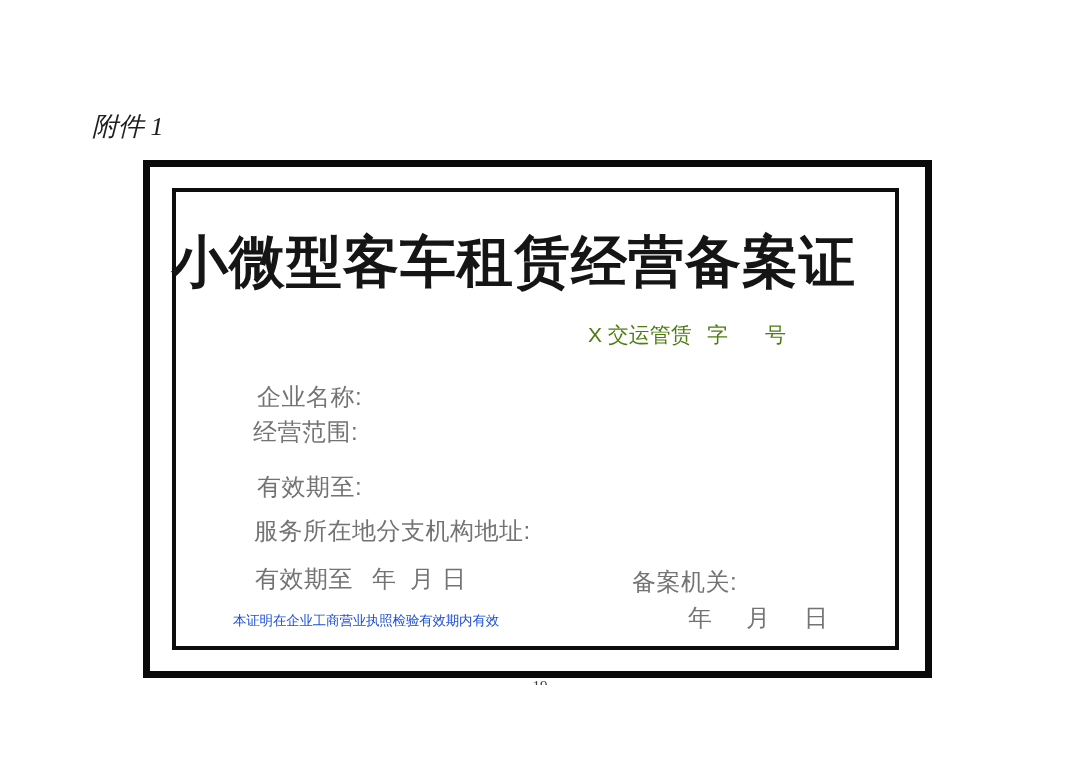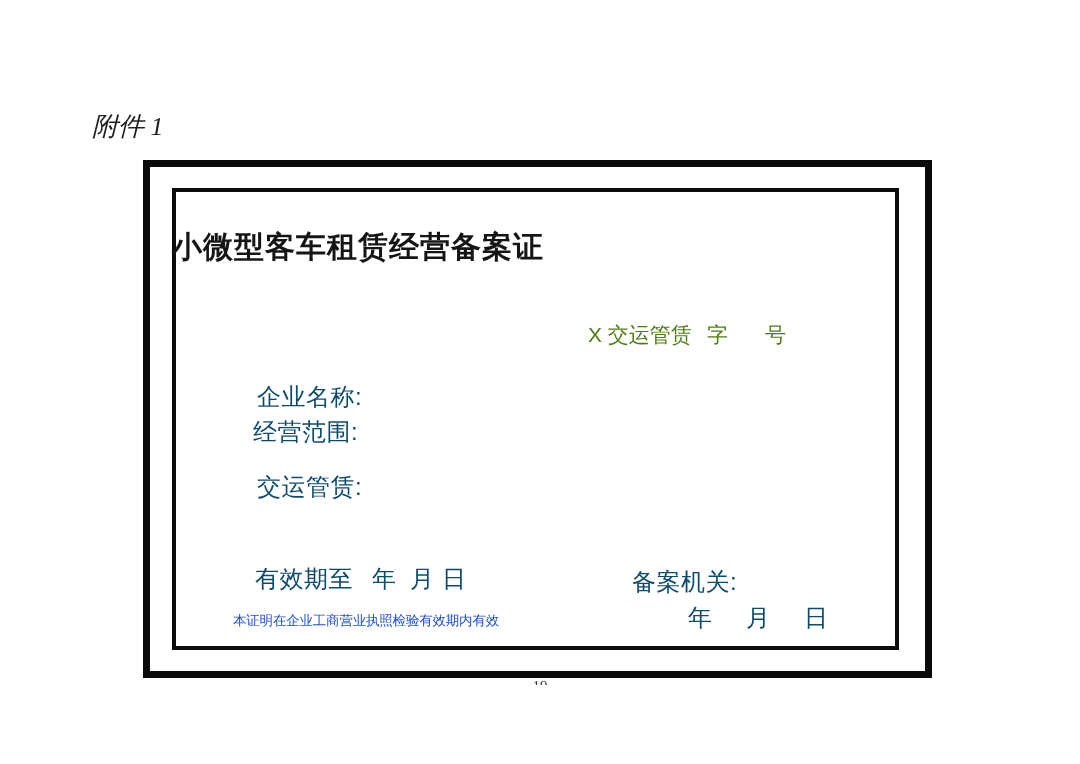--- a/index.html
+++ b/index.html
@@ -44,40 +44,41 @@
     height: 462px;
     border: 4px solid #0d0d0d;
     box-sizing: border-box;
     background: #ffffff;
   }
   .cert-title {
     position: absolute;
     left: 172px;
     top: 230px;
     width: 683px;
-    font-size: 30px;
+    text-align: center;
+    font-size: 56px;
     font-weight: bold;
     letter-spacing: 1px;
     line-height: 1.15;
     color: #151515;
     white-space: nowrap;
   }
   .t21 {
     position: absolute;
     font-size: 21px;
     line-height: 1.15;
     color: #4d7c0f;
     white-space: nowrap;
   }
   .t24 {
     position: absolute;
     font-size: 24px;
     line-height: 1.1;
     letter-spacing: 0.5px;
-    color: #0c4a6e;
+    color: #737373;
     white-space: nowrap;
   }
   .note {
     position: absolute;
     left: 233px;
     top: 613px;
     font-size: 13.5px;
     line-height: 1.2;
     letter-spacing: -0.2px;
     color: #1d4ed8;
@@ -133,21 +134,22 @@
   <div class="inner-border"></div>
 
   <div class="cert-title">小微型客车租赁经营备案证</div>
 
   <div class="t21 num-agency">X 交运管赁</div>
   <div class="t21 num-zi">字</div>
   <div class="t21 num-hao">号</div>
 
   <div class="t24 f-company-name">企业名称:</div>
   <div class="t24 f-business-scope">经营范围:</div>
-  <div class="t24 f-company-addr">交运管赁:</div>
+  <div class="t24 f-company-addr">有效期至:</div>
+  <div class="t24 f-branch-addr">服务所在地分支机构地址:</div>
 
   <div class="t24 v-label">有效期至</div>
   <div class="t24 v-year">年</div>
   <div class="t24 v-month">月</div>
   <div class="t24 v-day">日</div>
 
   <div class="t24 f-authority">备案机关:</div>
 
   <div class="t24 d-year">年</div>
   <div class="t24 d-month">月</div>

